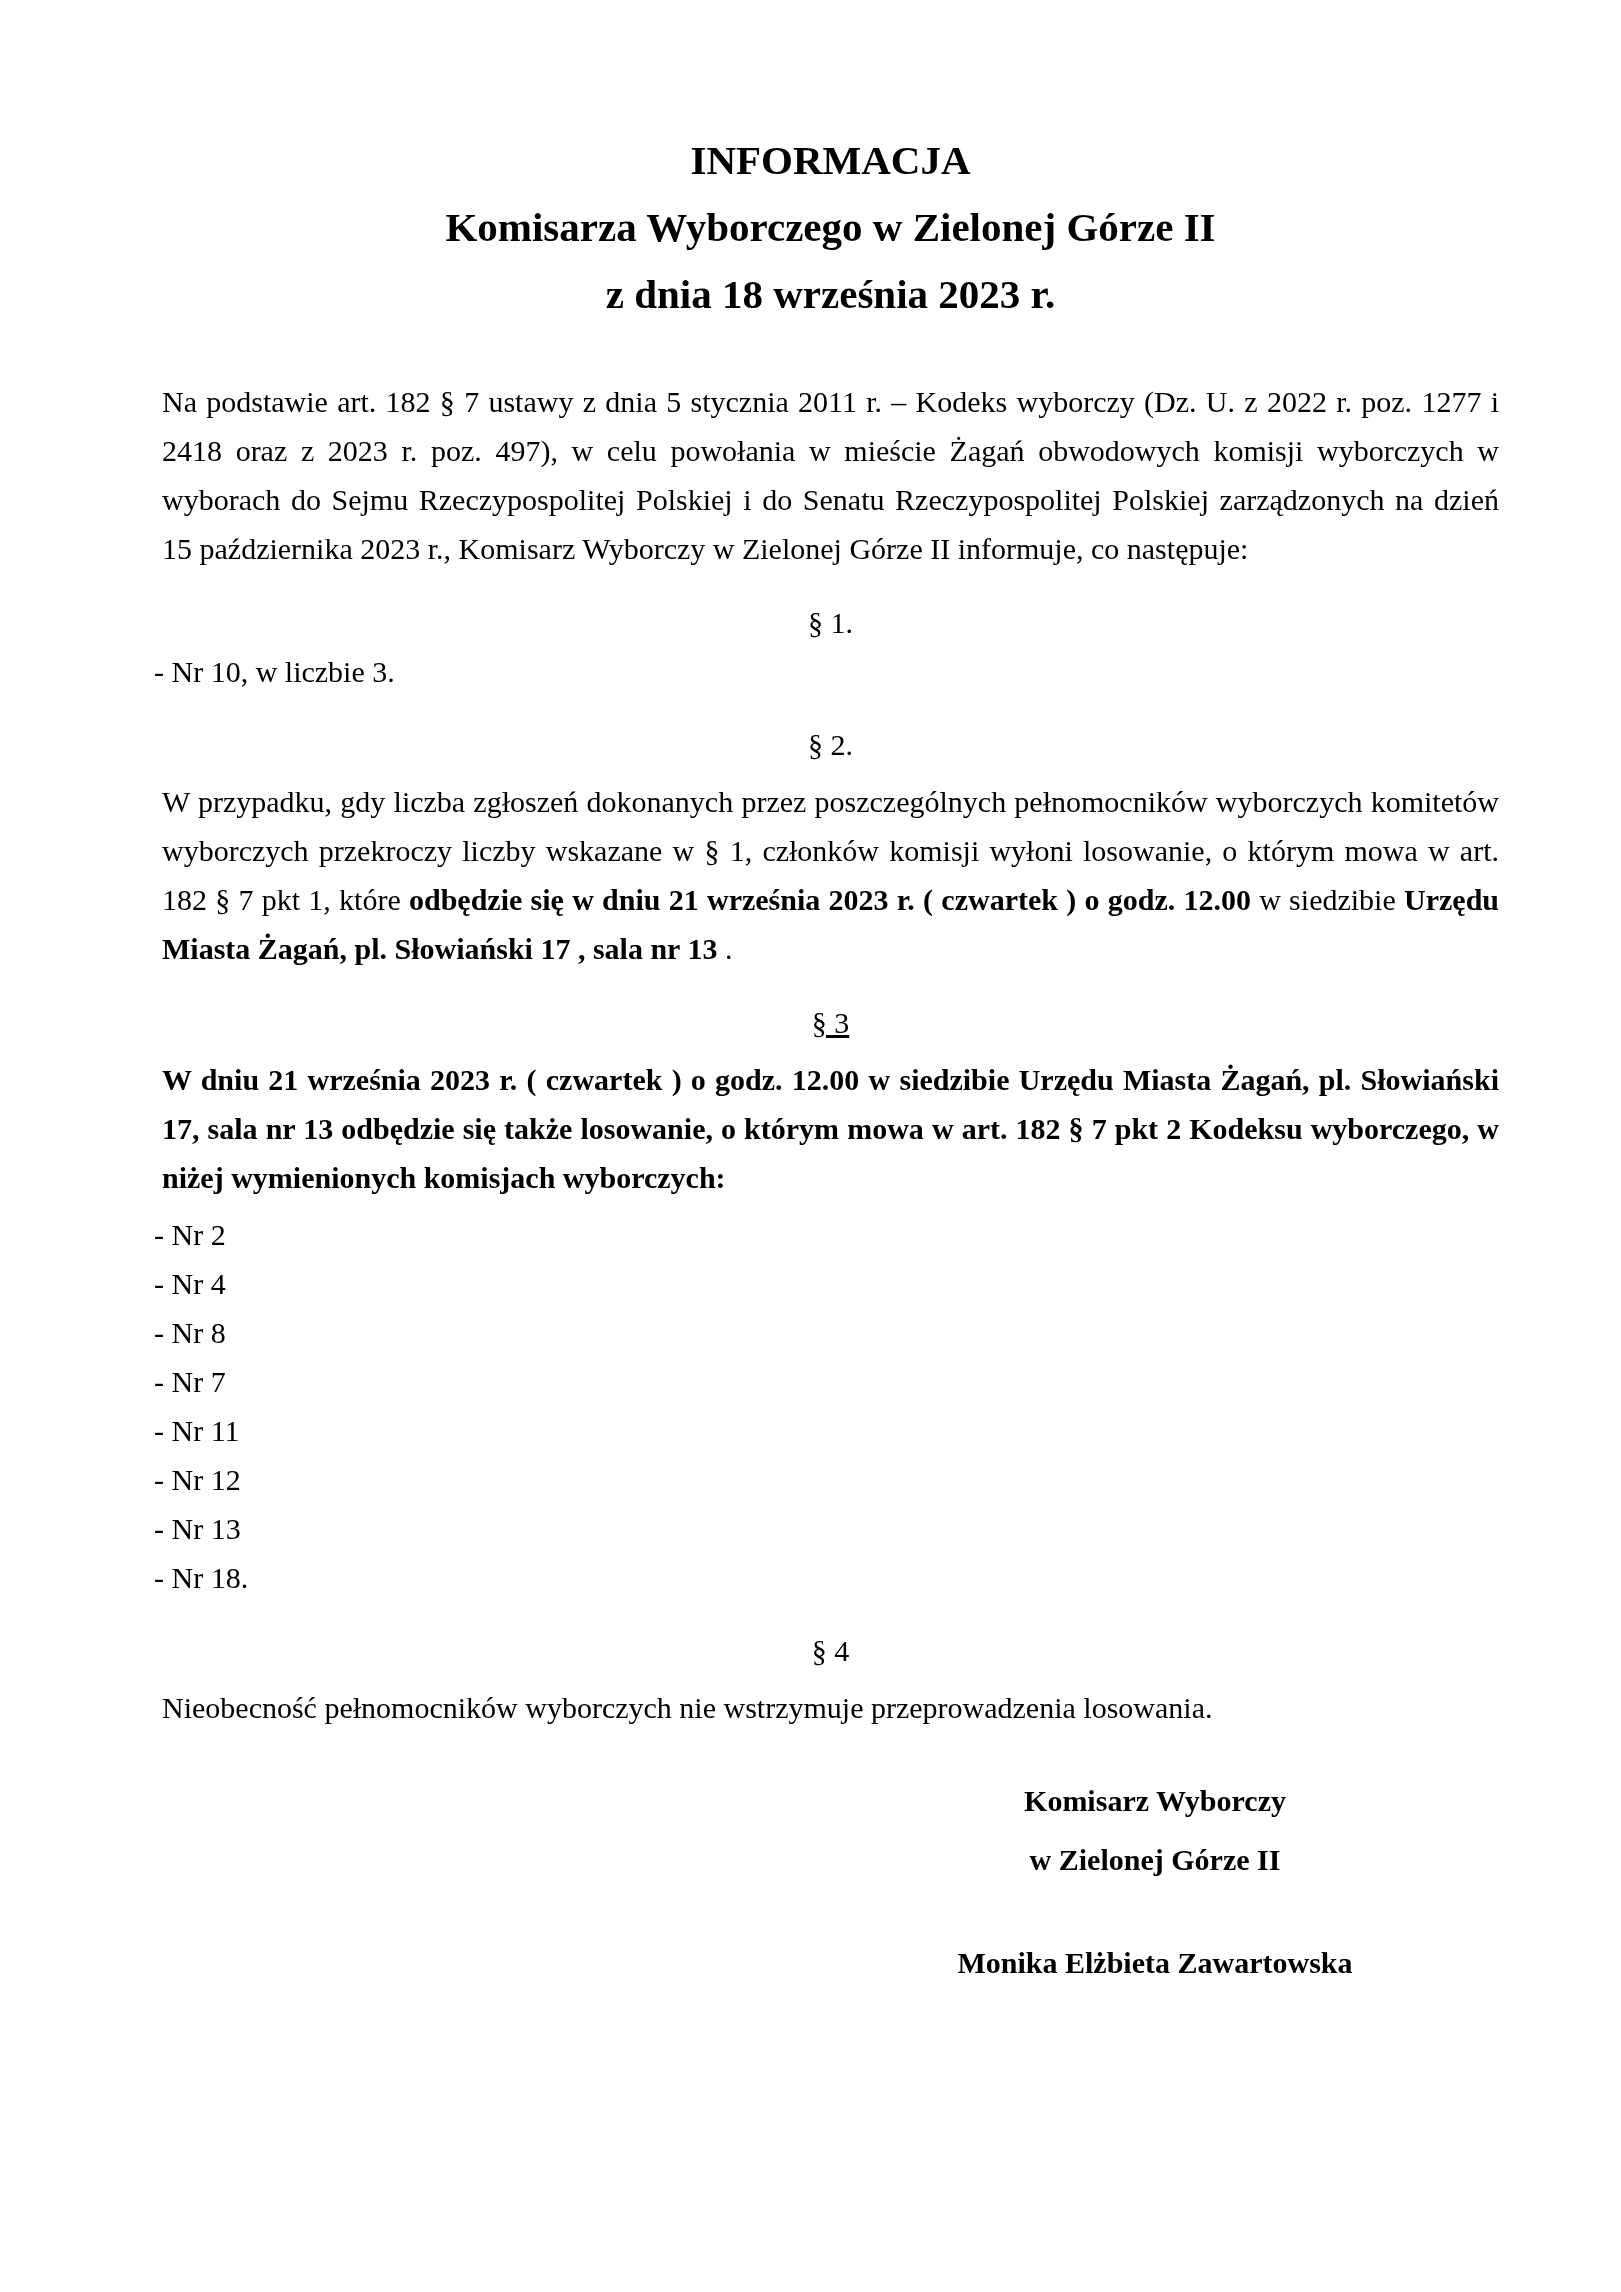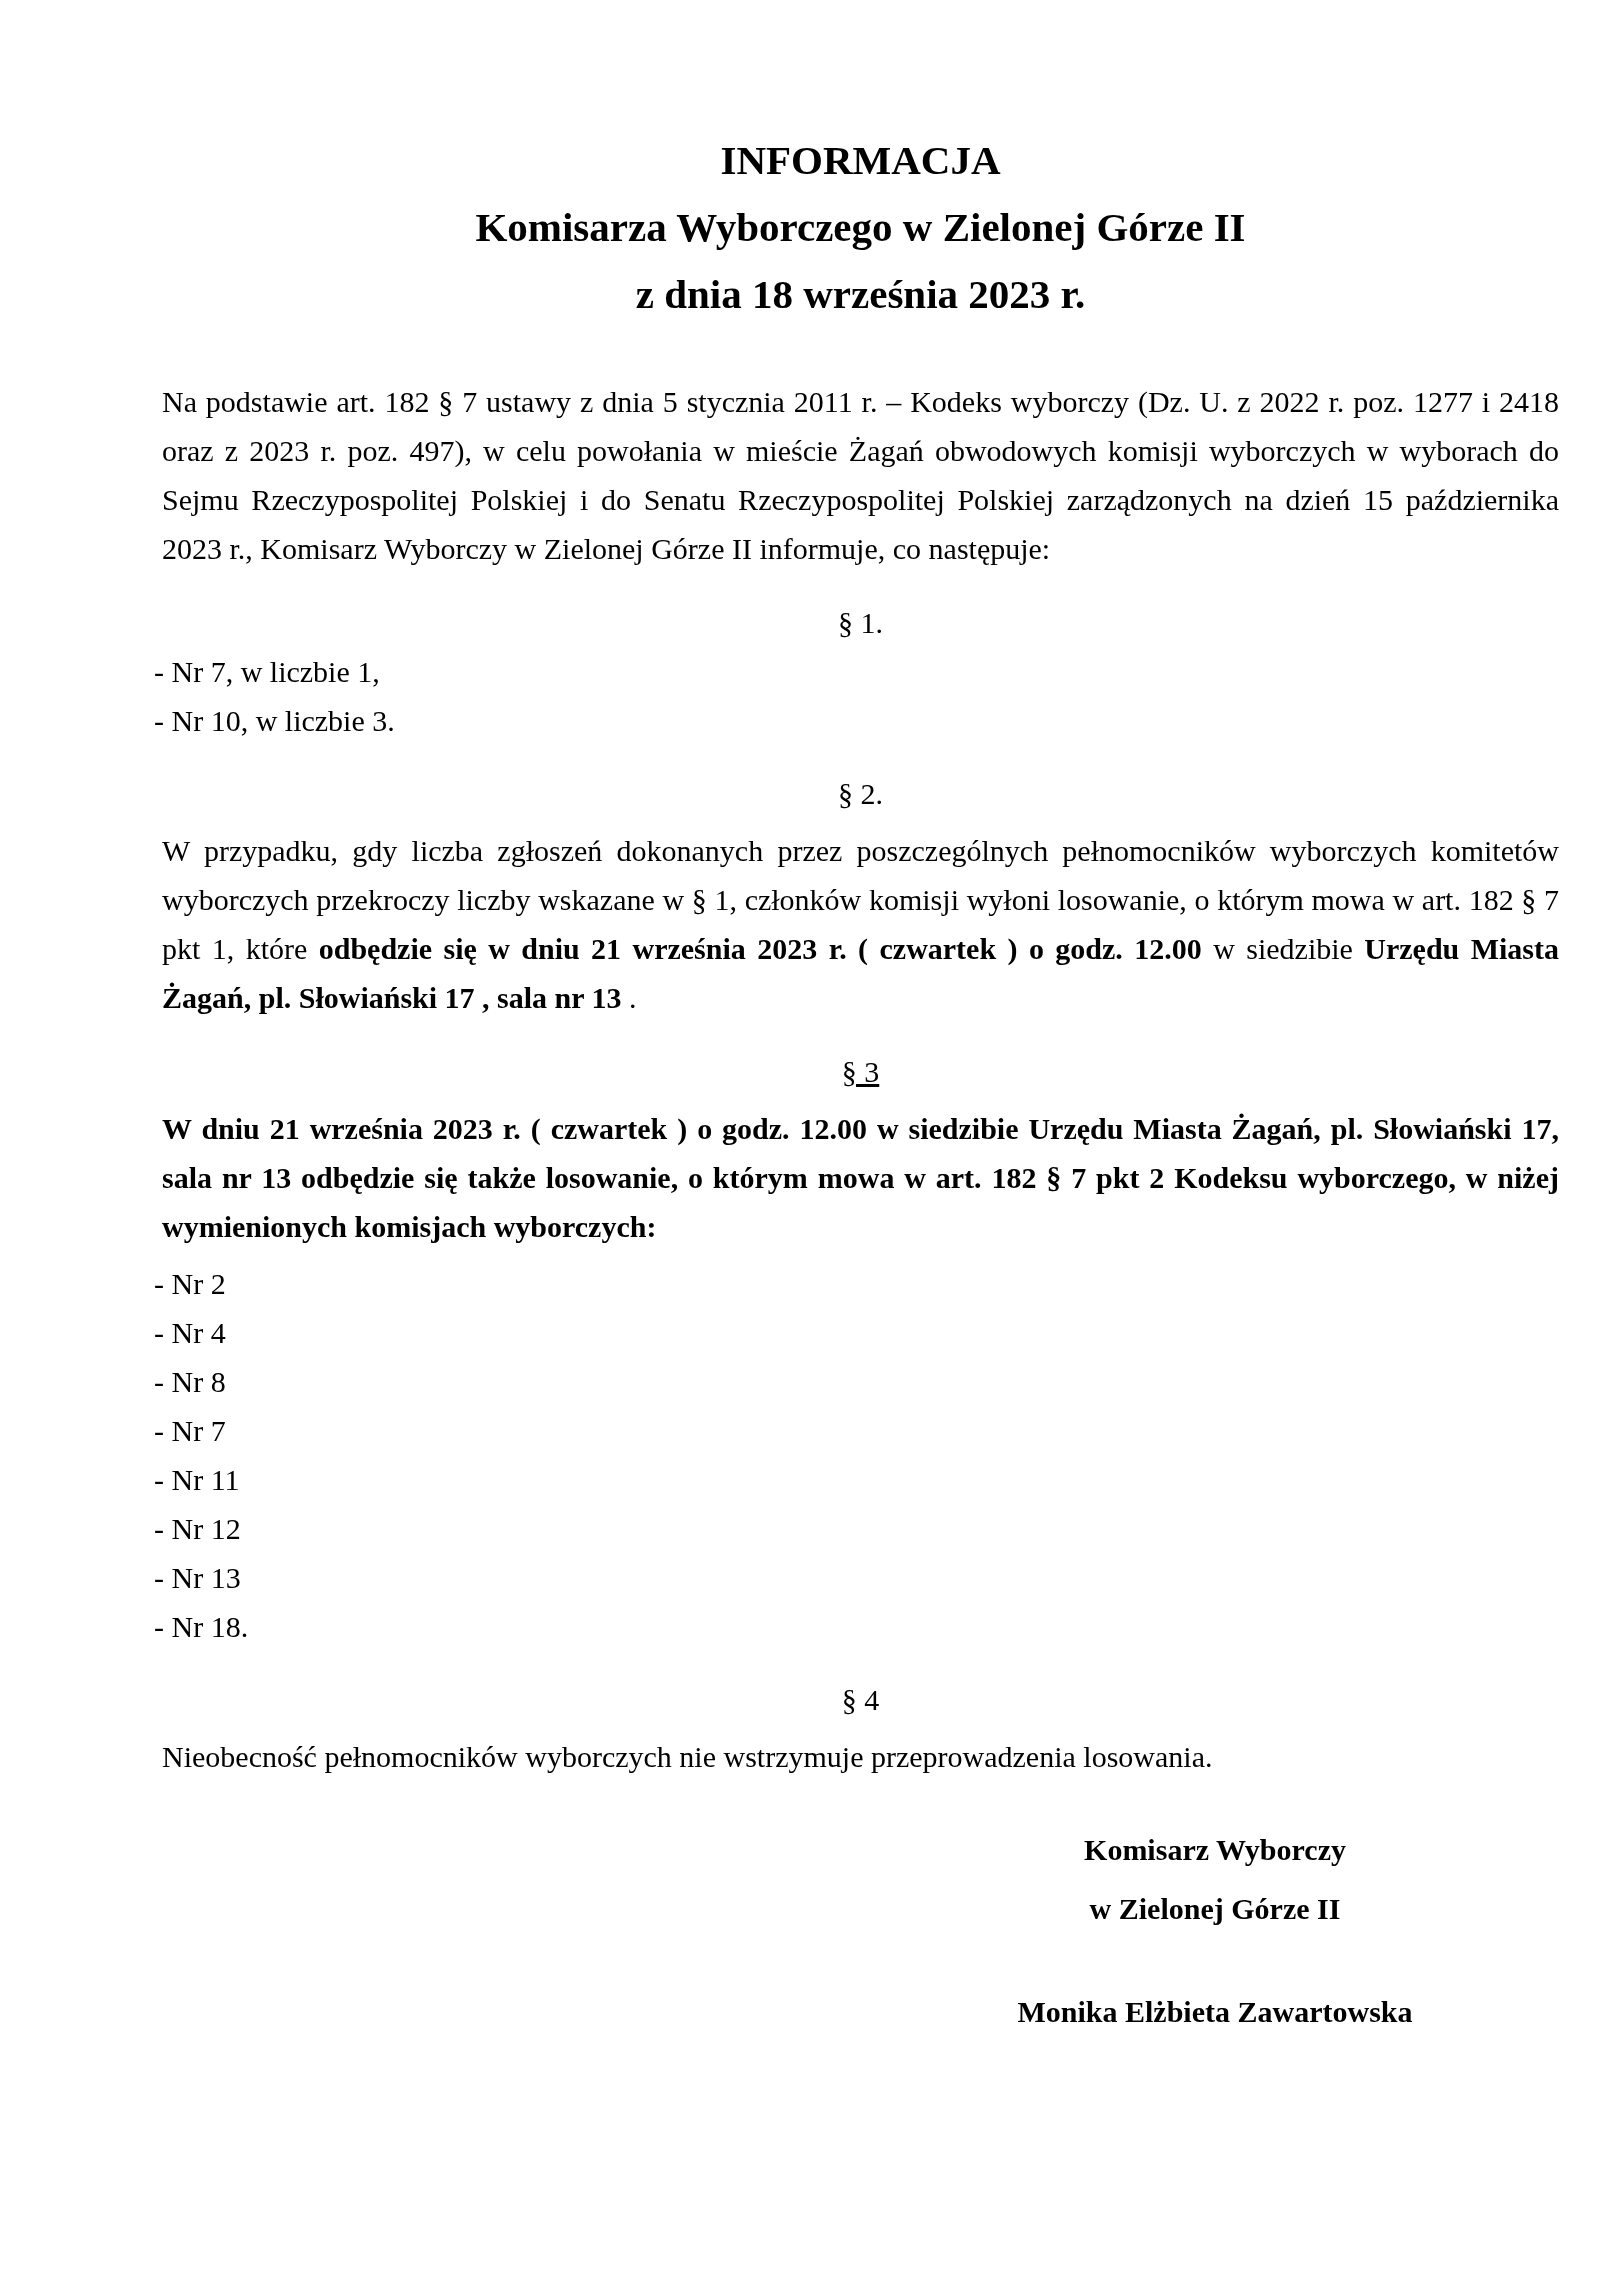--- a/index.html
+++ b/index.html
@@ -11,21 +11,21 @@
     position: relative;
     width: 1621px;
     height: 2293px;
     box-sizing: border-box;
     margin: 0 auto;
     background: #ffffff;
     color: #000000;
     font-family: "Liberation Serif", "DejaVu Serif", serif;
     font-size: 30px;
     line-height: 49px;
-    padding: 127px 54px 39px 154px;
+    padding: 127px 114px 39px 154px;
     overflow: hidden;
   }
   .title {
     margin: 0;
     text-align: center;
     font-weight: bold;
     font-size: 41px;
     line-height: 67px;
   }
   .para {
@@ -68,21 +68,20 @@
 <div class="page">
 
   <h1 class="title">INFORMACJA</h1>
   <h1 class="title">Komisarza Wyborczego w Zielonej Górze II</h1>
   <h1 class="title">z dnia 18 września 2023 r.</h1>
 
   <p class="para intro">Na podstawie art. 182 § 7 ustawy z dnia 5 stycznia 2011 r. – Kodeks wyborczy (Dz. U. z 2022 r. poz. 1277 i 2418 oraz z 2023 r. poz. 497), w celu powołania w mieście Żagań obwodowych komisji wyborczych w wyborach do Sejmu Rzeczypospolitej Polskiej i do Senatu Rzeczypospolitej Polskiej zarządzonych na dzień 15 października 2023 r., Komisarz Wyborczy w Zielonej Górze II informuje, co następuje:</p>
 
   <div class="sec-heading"><span>§ 1.</span></div>
   <div class="list">
-      <div class="list-item">- Nr 7, w liczbie 1,</div>
       <div class="list-item">- Nr 10, w liczbie 3.</div>
     </div>
 
   <div class="sec-heading"><span>§ 2.</span></div>
   <p class="para"><span>W przypadku, gdy liczba zgłoszeń dokonanych przez poszczególnych pełnomocników wyborczych komitetów wyborczych przekroczy liczby wskazane w § 1, członków komisji wyłoni losowanie, o którym mowa w art. 182 § 7 pkt 1, które </span><span style="font-weight: bold;">odbędzie się w dniu 21 września 2023 r. ( czwartek ) o godz. 12.00</span><span> w siedzibie </span><span style="font-weight: bold;">Urzędu Miasta Żagań, pl. Słowiański 17 , sala nr 13</span><span> .</span></p>
 
   <div class="sec-heading"><span class="u">§ 3</span></div>
   <p class="para"><span style="font-weight: bold; ">W dniu 21 września 2023 r. ( czwartek ) o godz. 12.00</span><span style="font-weight: bold;"> w siedzibie Urzędu Miasta Żagań, pl. Słowiański 17, sala nr 13 odbędzie się także losowanie, o którym mowa w art. 182 § 7 pkt 2 Kodeksu wyborczego, w niżej wymienionych komisjach wyborczych:</span></p>
   <div class="list">
       <div class="list-item">- Nr 2</div>

